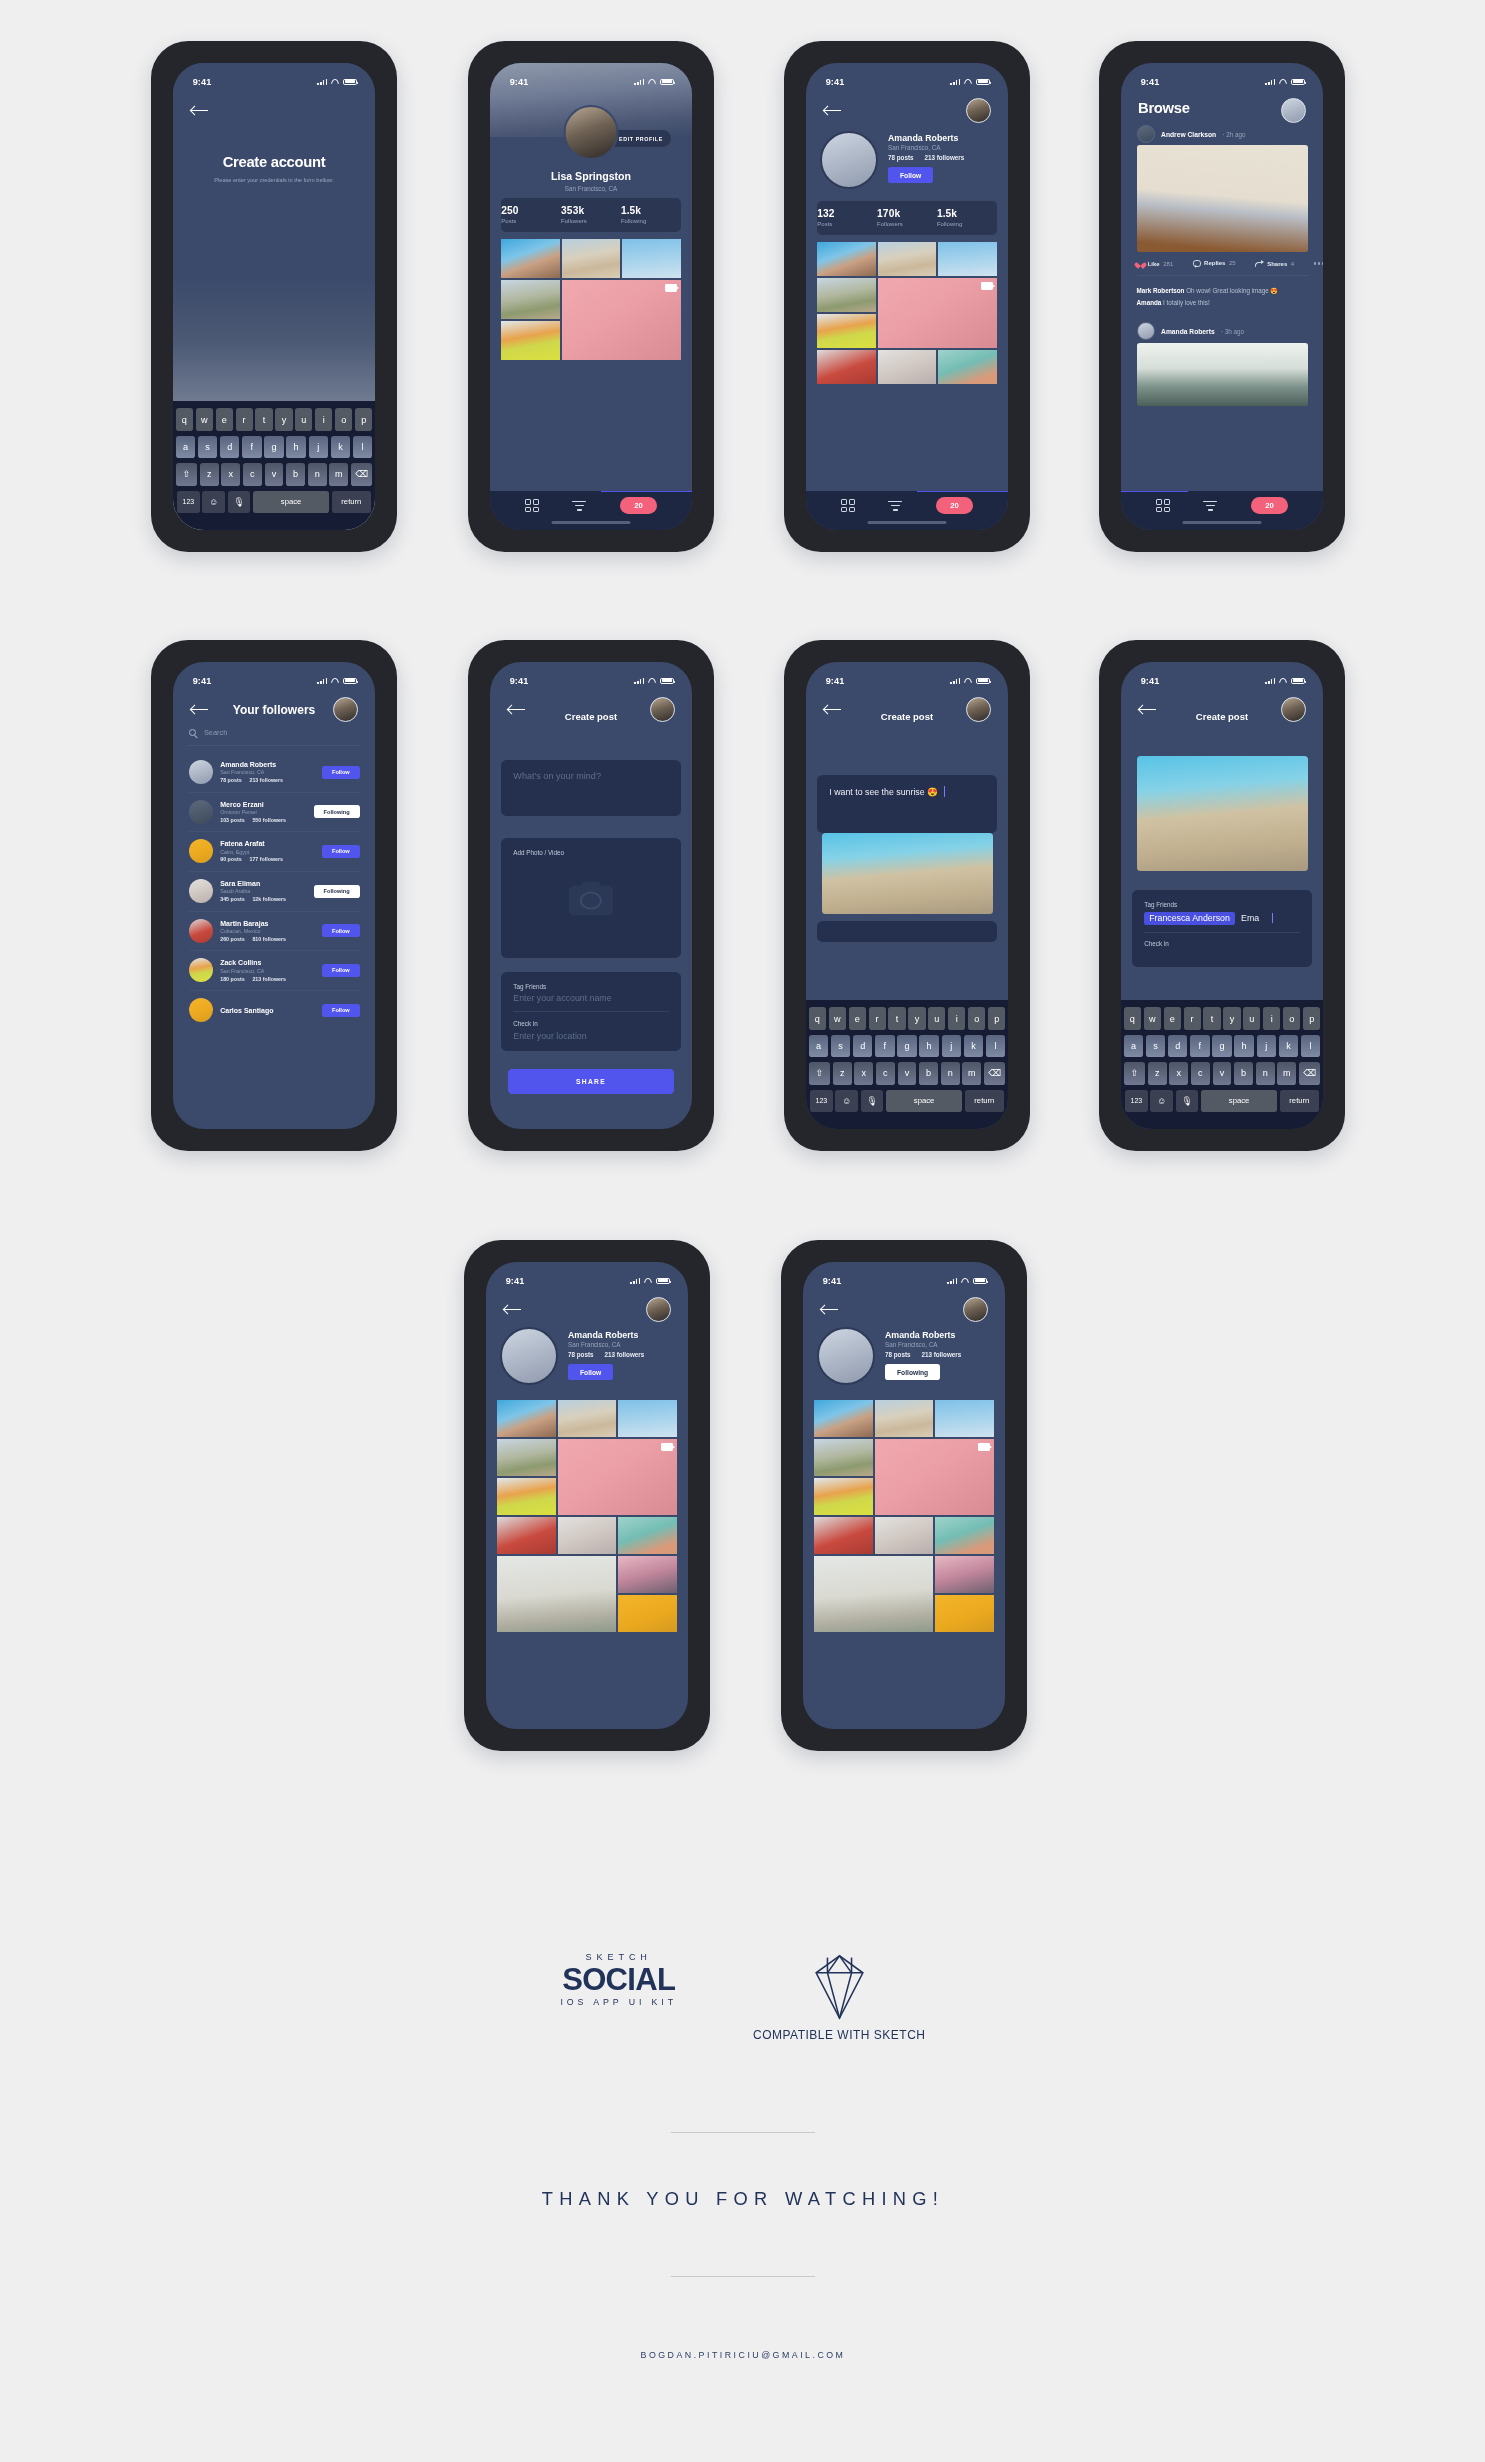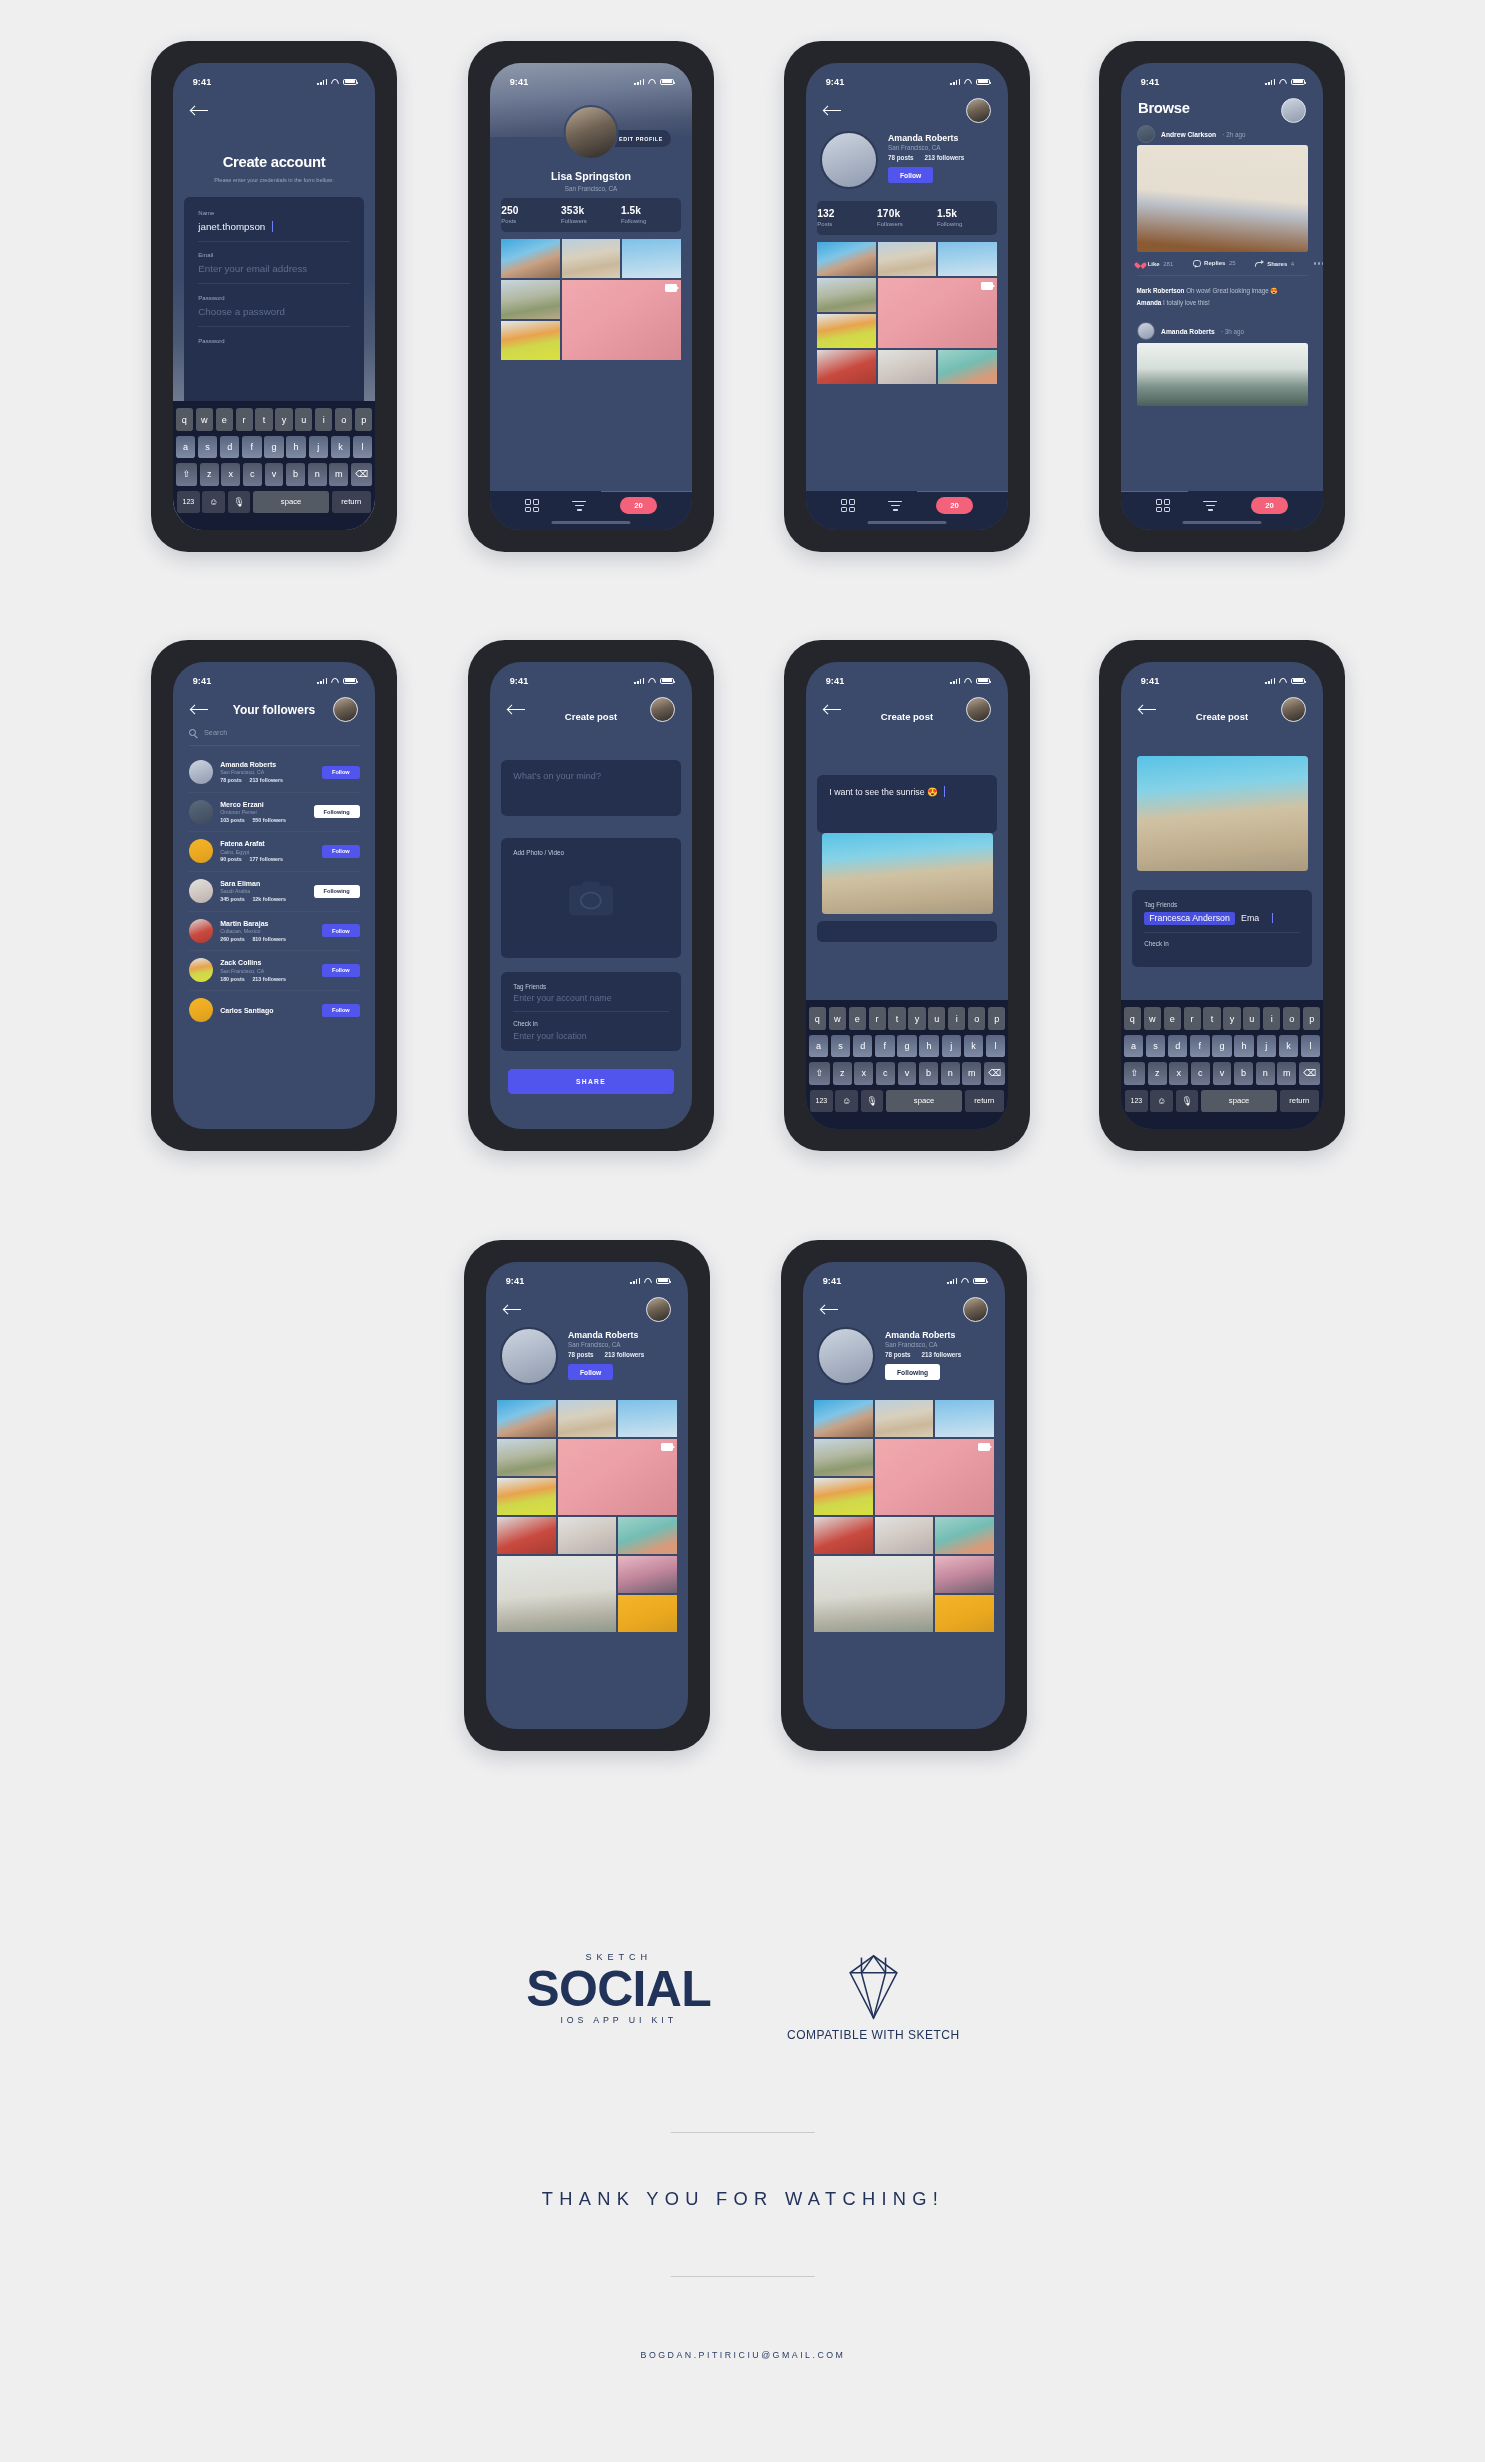--- a/index.html
+++ b/index.html
@@ -239,21 +239,21 @@
   .sharebtn{position:absolute;left:18.3px;right:18.3px;background:#5155ee;color:#fff;
     text-align:center;font-size:6.7px;font-weight:bold;letter-spacing:1.3px;
     padding:9.1px 0;border-radius:4.2px;z-index:13;cursor:pointer;}
   .tagchip{background:#4950e0;color:#fff;font-size:8.8px;padding:1.4px 4.9px;border-radius:2.1px;}
 
   
   .brand{position:absolute;left:0;right:0;top:1952px;display:flex;justify-content:center;
     align-items:flex-start;gap:76px;}
   .brandL{text-align:center;color:#22335a;}
   .brandL .eleg{font-size:9.1px;letter-spacing:4.9px;font-weight:normal;}
-  .brandL .soc{font-size:50px;font-weight:bold;letter-spacing:-0.7px;line-height:.98;margin:2.8px 0 1.4px;}
+  .brandL .soc{font-size:31px;font-weight:bold;letter-spacing:-0.7px;line-height:.98;margin:2.8px 0 1.4px;}
   .brandL .kit{font-size:8.8px;letter-spacing:3.9px;}
   .brandR{text-align:center;color:#22335a;padding-top:1.4px;}
   .brandR .cap{font-size:12px;letter-spacing:0.5px;margin-top:4.9px;}
   .rule{position:absolute;left:50%;transform:translateX(-50%);width:144px;height:0.7px;background:#c7c9cb;}
   .thanks{position:absolute;left:0;right:0;text-align:center;color:#22335a;
     font-size:18.3px;letter-spacing:6.3px;}
   .mail{position:absolute;left:0;right:0;text-align:center;color:#2b3c63;
     font-size:8.8px;letter-spacing:2.5px;}
 </style>
 </head>
@@ -276,37 +276,20 @@
           <span class="wifi"></span>
           <span class="batt">
               <i></i>
             </span>
         </span>
       </div>
       <div class="backarrow"></div>
       <div class="scrn-title ca-title">Create account</div>
       <div class="ca-sub">Please enter your credentials in the form bellow:</div>
 
-      <div class="formcard">
-        <div class="field">
-          <div class="lab">Name</div>
-          <div class="val"><span>janet.thompson</span><span class="caret"></span></div>
-        </div>
-        <div class="field">
-          <div class="lab">Email</div>
-          <div class="plc">Enter your email address</div>
-        </div>
-        <div class="field">
-          <div class="lab">Password</div>
-          <div class="plc">Choose a password</div>
-        </div>
-        <div class="field" style="border:none;">
-          <div class="lab">Password</div>
-        </div>
-      </div>
 
       <div class="keyboard">
         <div class="krow r1">
           <div class="key">q</div>
           <div class="key">w</div>
           <div class="key">e</div>
           <div class="key">r</div>
           <div class="key">t</div>
           <div class="key">y</div>
           <div class="key">u</div>

